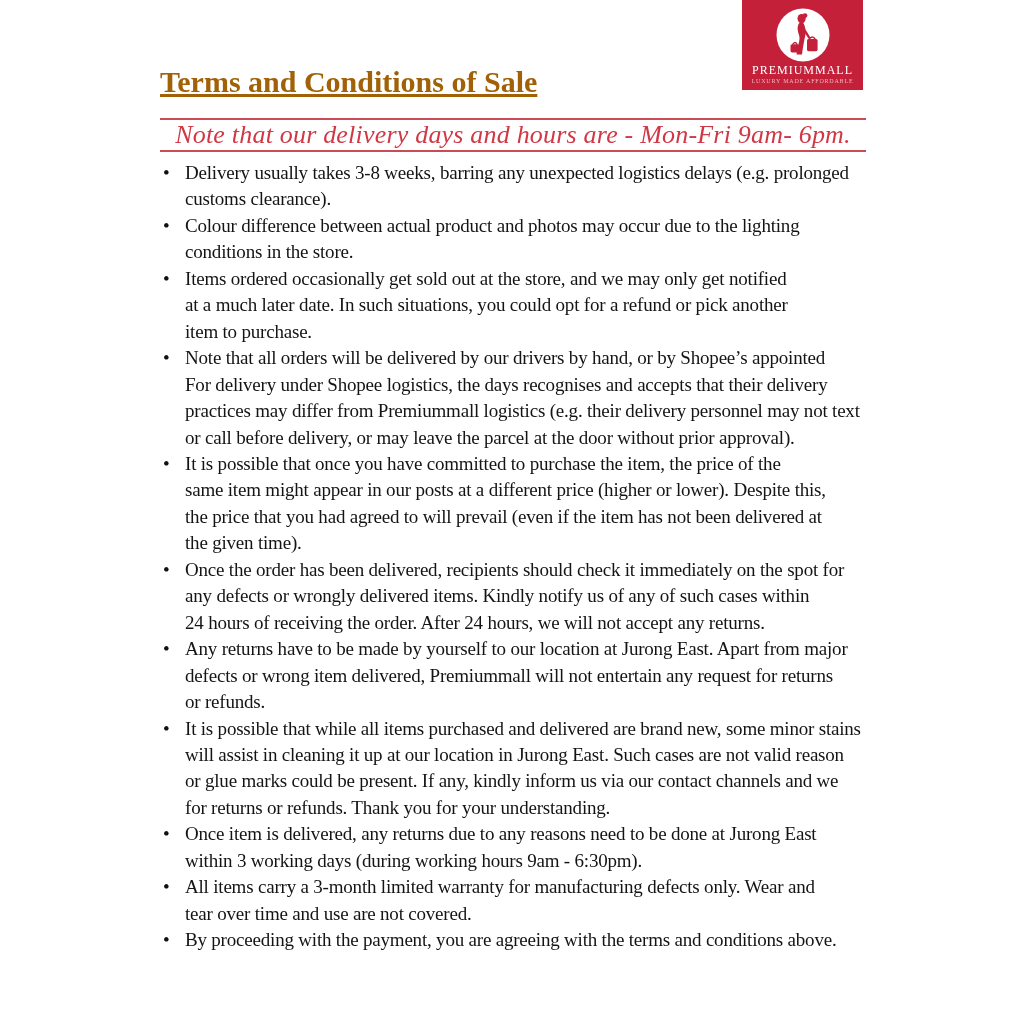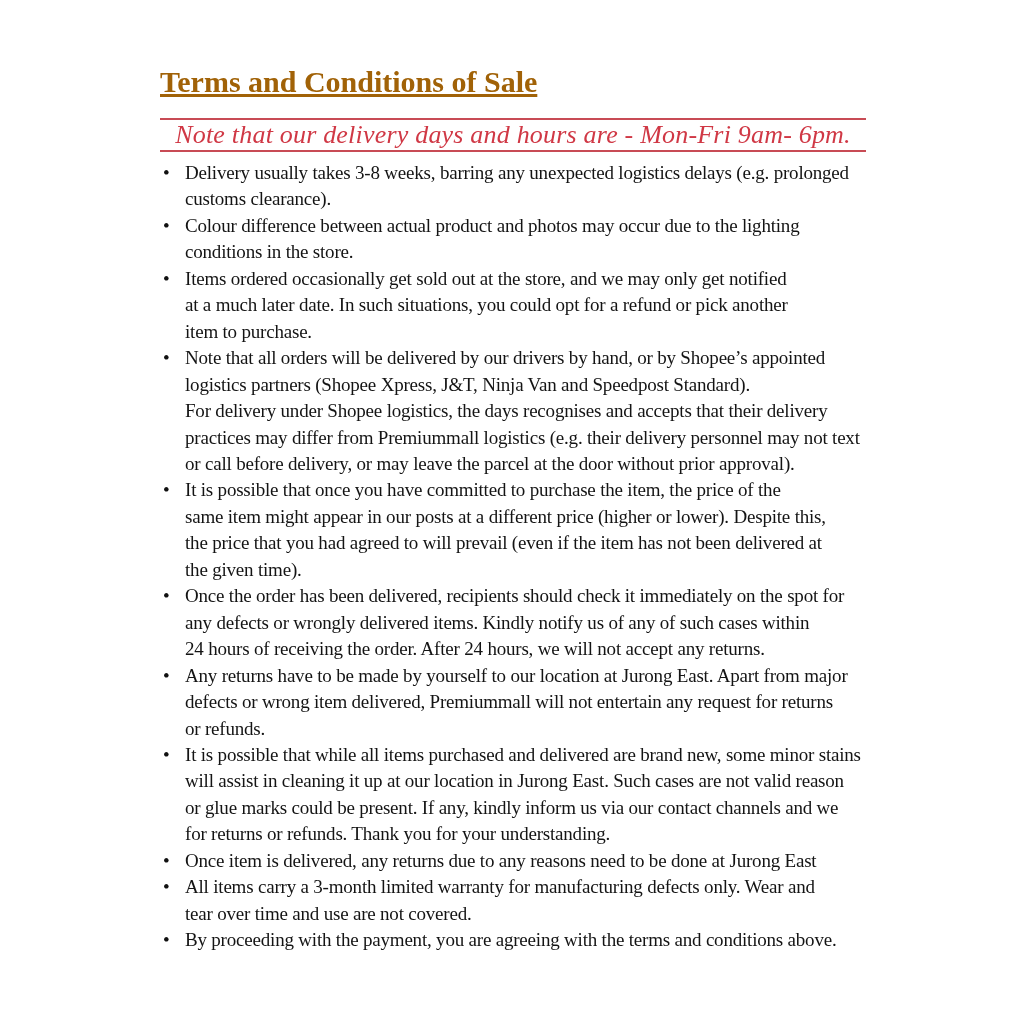--- a/index.html
+++ b/index.html
@@ -36,20 +36,37 @@
   .bullet{flex:0 0 25px;width:25px;font-size:19px;line-height:26.45px;padding-left:3px;color:#111;}
   .term-content{flex:1 1 auto;}
   .term-line{font-size:19px;line-height:26.45px;letter-spacing:-0.2px;white-space:nowrap;color:var(--ink);}
   .term-line .b{font-weight:400;}
 </style>
 </head>
 <body>
 
 <div class="page">
 
+  <div class="logo">
+    <svg width="54" height="54" viewBox="0 0 54 54" aria-hidden="true">
+      <circle cx="27" cy="27" r="26.5" fill="#ffffff"></circle>
+      <g fill="var(--brand-red)" stroke="none">
+        <ellipse cx="25.6" cy="10.6" rx="4.1" ry="4.7"></ellipse>
+        <circle cx="29" cy="7.6" r="2.4"></circle>
+        <path d="M24 14.5 C20.5 17 21.5 23 23 27 C24 30 23.5 33 22 38 C21 42 20.6 45 20.6 46.5 L26 46.5 C26.5 42 27.5 36 28.5 31 C30.5 25.5 29.6 17.5 26.8 14.5 Z"></path>
+        <path d="M26.5 17.5 C29.5 21.5 32.2 25.5 34.5 29.8 L32.6 30.8 C30 26.8 27.6 23 25.2 19.2 Z"></path>
+        <rect x="14.5" y="36.2" width="8.6" height="8.2" rx="1.6"></rect>
+        <path d="M16.4 36.8 q 2.8 -4.6 5 0" fill="none" stroke="var(--brand-red)" stroke-width="1.4"></path>
+        <rect x="31" y="31" width="10.6" height="12.2" rx="1.6"></rect>
+        <path d="M33 31.6 q 3.2 -5.2 6.6 0" fill="none" stroke="var(--brand-red)" stroke-width="1.5"></path>
+      </g>
+    </svg>
+    <div class="logo-name">PREMIUMMALL</div>
+    <div class="logo-tagline">LUXURY MADE AFFORDABLE</div>
+  </div>
 
   <h1 class="title">Terms and Conditions of Sale</h1>
 
   <div class="rule rule-top"></div>
   <div class="note">Note that our delivery days and hours are - Mon-Fri 9am- 6pm.</div>
   <div class="rule rule-bottom"></div>
 
   <ul class="terms" id="terms-list">
       <li class="term-item">
         <span class="bullet">•</span>
@@ -70,21 +87,20 @@
         <div class="term-content">
           <div class="term-line"><span>Items ordered occasionally get sold out at the store, and we may only get notified</span></div>
           <div class="term-line"><span>at a much later date. In such situations, you could opt for a refund or pick another</span></div>
           <div class="term-line"><span>item to purchase.</span></div>
         </div>
       </li>
       <li class="term-item">
         <span class="bullet">•</span>
         <div class="term-content">
           <div class="term-line"><span>Note that all orders will be delivered by our drivers by hand, or by Shopee’s appointed</span></div>
-          <div class="term-line"><span>logistics partners (Shopee Xpress, J&amp;T, Ninja Van and Speedpost Standard).</span></div>
           <div class="term-line"><span>For delivery under Shopee logistics, the days recognises and accepts that their delivery</span></div>
           <div class="term-line"><span>practices may differ from Premiummall logistics (e.g. their delivery personnel may not text</span></div>
           <div class="term-line"><span>or call before delivery, or may leave the parcel at the door without prior approval).</span></div>
         </div>
       </li>
       <li class="term-item">
         <span class="bullet">•</span>
         <div class="term-content">
           <div class="term-line"><span>It is possible that once you have committed to purchase the item, the price of the</span></div>
           <div class="term-line"><span>same item might appear in our posts at a different price (higher or lower). Despite this,</span></div>
@@ -114,20 +130,21 @@
           <div class="term-line"><span>It is possible that while all items purchased and delivered are brand new, some minor stains</span></div>
           <div class="term-line"><span>will assist in cleaning it up at our location in Jurong East. Such cases are not valid reason</span></div>
           <div class="term-line"><span>or glue marks could be present. If any, kindly inform us via our contact channels and we</span></div>
           <div class="term-line"><span>for returns or refunds. Thank you for your understanding.</span></div>
         </div>
       </li>
       <li class="term-item">
         <span class="bullet">•</span>
         <div class="term-content">
           <div class="term-line"><span>Once item is delivered, any returns due to any reasons need to be done at Jurong East</span></div>
+          <div class="term-line"><span>within </span><span class="b">3 working days</span><span> (during working hours 9am - 6:30pm).</span></div>
         </div>
       </li>
       <li class="term-item">
         <span class="bullet">•</span>
         <div class="term-content">
           <div class="term-line"><span>All items carry a </span><span class="b">3-month</span><span> limited warranty for manufacturing defects only. Wear and</span></div>
           <div class="term-line"><span>tear over time and use are not covered.</span></div>
         </div>
       </li>
       <li class="term-item">

